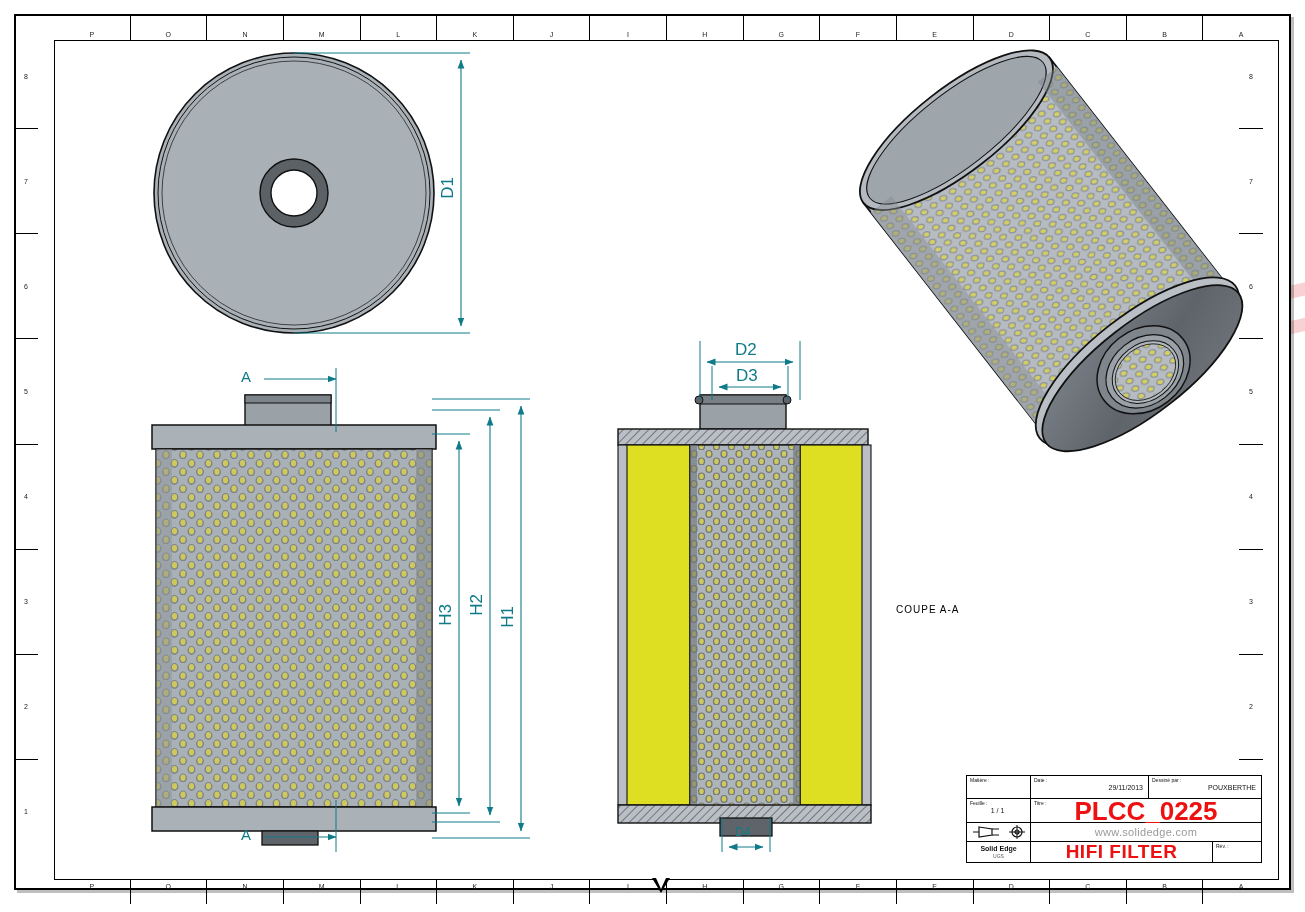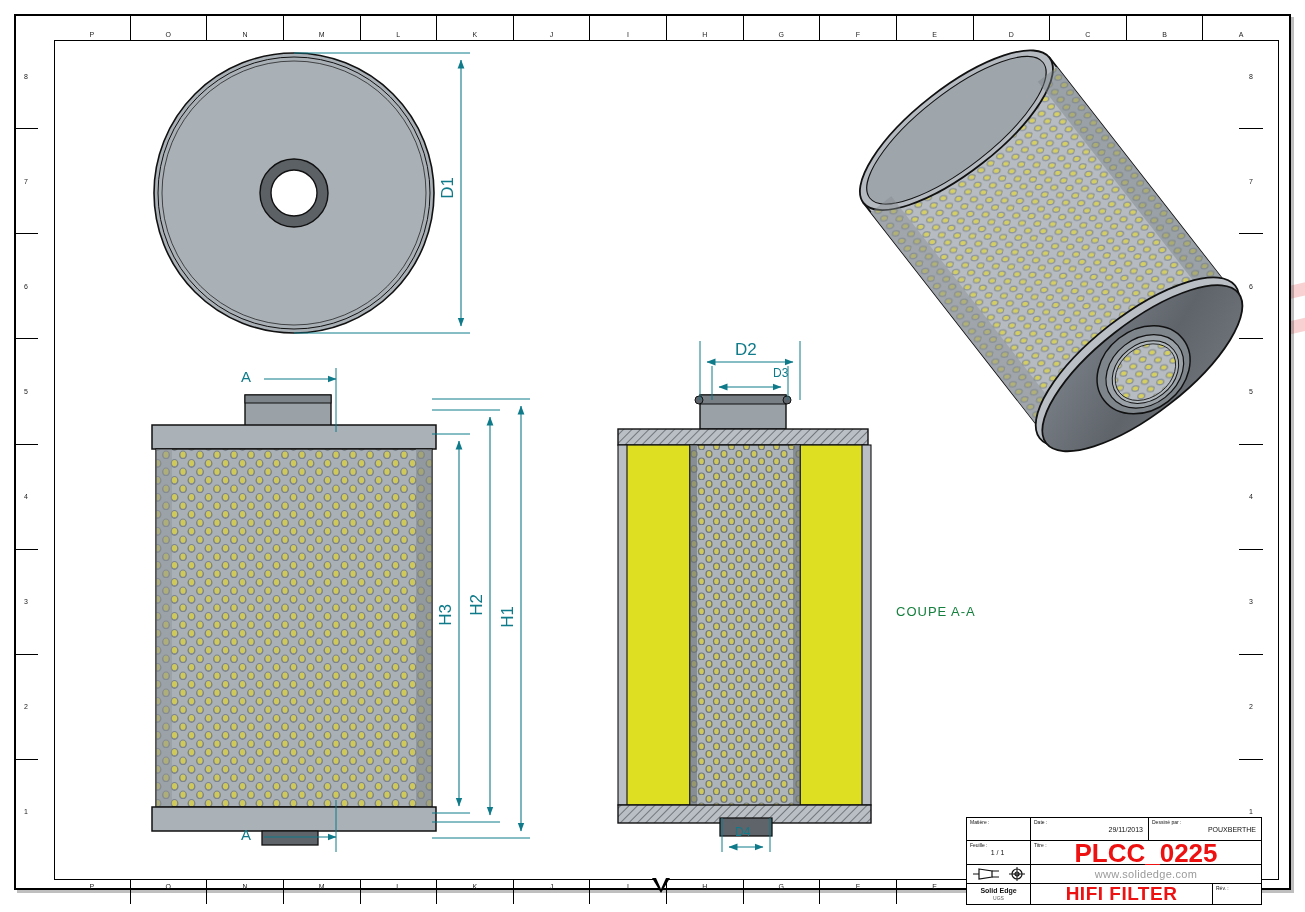--- a/index.html
+++ b/index.html
@@ -54,21 +54,21 @@
   .wm-bar{position:absolute;height:13px;background:#f8d2d2;
           transform:rotate(-13deg);transform-origin:left top;}
 
   
   .dimcol{color:#0f7b8a;}
 
   
   svg.draw{position:absolute;left:0;top:0;overflow:visible;}
 
   
-  #titleblock{position:absolute;left:966px;top:817px;width:296px;height:88px;
+  #titleblock{position:absolute;left:966px;top:775px;width:296px;height:88px;
       border:1.6px solid #000;box-sizing:border-box;background:#fff;
       display:flex;flex-direction:column;}
   .tb-row{display:flex;border-bottom:1.2px solid #000;box-sizing:border-box;}
   .tb-row:last-child{border-bottom:0;}
   .tb-cell{position:relative;border-right:1.2px solid #000;box-sizing:border-box;
            padding:1px 3px;}
   .tb-cell:last-child{border-right:0;}
   .tb-lab{font-size:5px;color:#111;line-height:6px;display:block;}
   .tb-val{font-size:7px;color:#111;text-align:right;display:block;
           padding-right:2px;line-height:10px;}
@@ -351,28 +351,28 @@
               font-size:17px;" class="dimcol">D1</div>
 
   <div style="position:absolute;left:435px;top:605px;transform:rotate(-90deg);
               font-size:17px;" class="dimcol">H3</div>
   <div style="position:absolute;left:466px;top:595px;transform:rotate(-90deg);
               font-size:17px;" class="dimcol">H2</div>
   <div style="position:absolute;left:497px;top:607px;transform:rotate(-90deg);
               font-size:17px;" class="dimcol">H1</div>
 
   <div style="position:absolute;left:735px;top:340px;font-size:17px;" class="dimcol">D2</div>
-  <div style="position:absolute;left:773px;top:366px;font-size:12px;" class="dimcol">D3</div>
+  <div style="position:absolute;left:736px;top:366px;font-size:17px;" class="dimcol">D3</div>
   <div style="position:absolute;left:735px;top:825px;font-size:12px;" class="dimcol">D4</div>
 
   <div style="position:absolute;left:241px;top:368px;font-size:15px;" class="dimcol">A</div>
   <div style="position:absolute;left:241px;top:826px;font-size:15px;" class="dimcol">A</div>
 
-  <div style="position:absolute;left:896px;top:604px;font-size:13px;
-              letter-spacing:1px;color:#15803d;">COUPE A-A</div>
+  <div style="position:absolute;left:896px;top:604px;font-size:10px;
+              letter-spacing:1px;color:#000000;">COUPE A-A</div>
 </div>
 
 <div id="titleblock">
 
   <div class="tb-row r1">
     <div class="tb-cell c-mat">
       <span class="tb-lab">Matière :</span>
       <span class="tb-val"></span>
     </div>
     <div class="tb-cell c-date">

